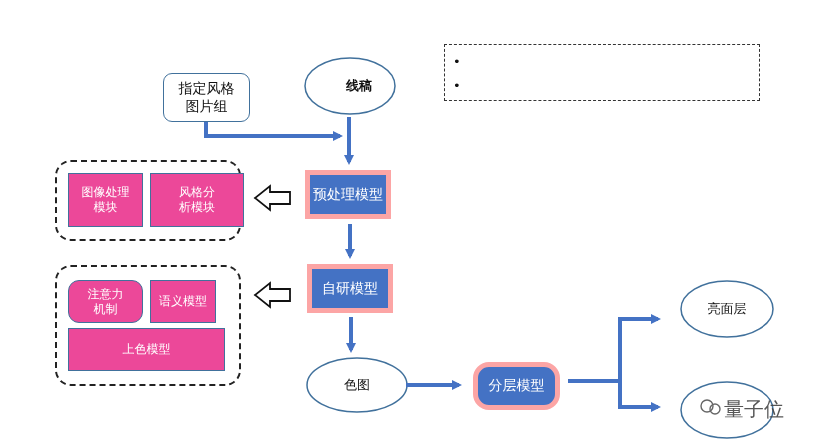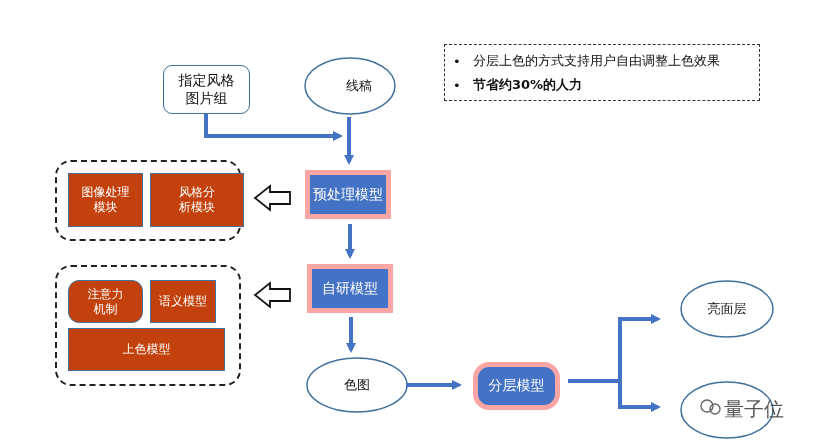--- a/index.html
+++ b/index.html
@@ -2,22 +2,22 @@
 <html><head>
 <meta charset="utf-8">
 <style>
   html, body { margin: 0; padding: 0; background: #ffffff; }
   body { width: 830px; height: 444px; position: relative; overflow: hidden;
          font-family: "DejaVu Sans", "Liberation Sans", sans-serif; }
   #canvas { position: absolute; left: 0; top: 0; width: 830px; height: 444px; }
   .lbl { position: absolute; display: flex; align-items: center; justify-content: center;
          text-align: center; line-height: 1.25; box-sizing: border-box; }
   .blue-box { background: #4472c4; border: 5px solid #fca5a5; color: #ffffff; font-size: 14px; }
-  .orange-box { background: #c2410c; border: 1px solid #41719c; color: #ffffff; font-size: 12px; }
-  .white-box { background: #ffffff; border: 1.5px solid #41719c; border-radius: 9px; color: #111; font-size: 14px; }
+  .orange-box { background: #ec4899; border: 1px solid #41719c; color: #ffffff; font-size: 12px; }
+  .white-box { background: #ffffff; border: 1.5px solid #41719c; border-radius: 9px; color: #111; font-size: 14px; margin-top: 8px; }
   .ellipse-lbl { color: #111; font-size: 13px; }
   .dashed-group { position: absolute; border: 2.5px dashed #222; border-radius: 16px; box-sizing: border-box; }
   .note { position: absolute; left: 444px; top: 44px; width: 316px; height: 57px;
           border: 1.5px dashed #333; box-sizing: border-box; padding: 4px 8px; }
   .note-row { display: flex; align-items: center; height: 24px; font-size: 13px; color: #111; }
   .bullet { width: 20px; font-size: 13px; }
   .note-bold { font-weight: bold; }
   .watermark { position: absolute; left: 700px; top: 396px; font-size: 20px; color: #444;
                display: flex; align-items: center; opacity: 0.9; }
   .wm-icon { width: 20px; height: 16px; margin-right: 4px; }
@@ -69,35 +69,33 @@
 <div class="lbl orange-box" style="left:150px; top:173px; width:94px; height:54px; white-space:pre-line;">风格分
 析模块</div>
 
 <div class="lbl orange-box" style="left:68px; top:280px; width:75px; height:43px; white-space:pre-line;border-radius:11px;">注意力
 机制</div>
 <div class="lbl orange-box" style="left:150px; top:280px; width:66px; height:43px;">语义模型</div>
 <div class="lbl orange-box" style="left:68px; top:328px; width:157px; height:43px;">上色模型</div>
 
 <div class="lbl white-box" style="left:163px; top:65px; width:87px; height:49px; white-space:pre-line;">指定风格
 图片组</div>
-<div class="lbl ellipse-lbl" style="left:305px; top:72px; width:108px; height:28px;">线稿</div>
+<div class="lbl ellipse-lbl" style="left:305px; top:72px; width:108px; height:28px;font-weight:bold;">线稿</div>
 <div class="lbl blue-box" style="left:305px; top:170px; width:86px; height:49px;">预处理模型</div>
 <div class="lbl blue-box" style="left:307px; top:264px; width:86px; height:49px;">自研模型</div>
 <div class="lbl ellipse-lbl" style="left:307px; top:371px; width:100px; height:28px;">色图</div>
 <div class="lbl blue-box" style="left:473px; top:362px; width:87px; height:48px;border-radius:16px;">分层模型</div>
 <div class="lbl ellipse-lbl" style="left:681px; top:295px; width:92px; height:28px;">亮面层</div>
 <div class="lbl ellipse-lbl" style="left:681px; top:396px; width:92px; height:28px; opacity:0;">暗面层</div>
 
 <div class="note">
   <div class="note-row">
     <span class="bullet">•</span>
-    <span>分层上色的方式支持用户自由调整上色效果</span>
   </div>
   <div class="note-row">
     <span class="bullet">•</span>
-    <span class="note-bold">节省约30%的人力</span>
   </div>
 </div>
 
 <div class="watermark">
   <span class="wm-icon"></span>
   <span>量子位</span>
 </div>
 
 </body></html>

